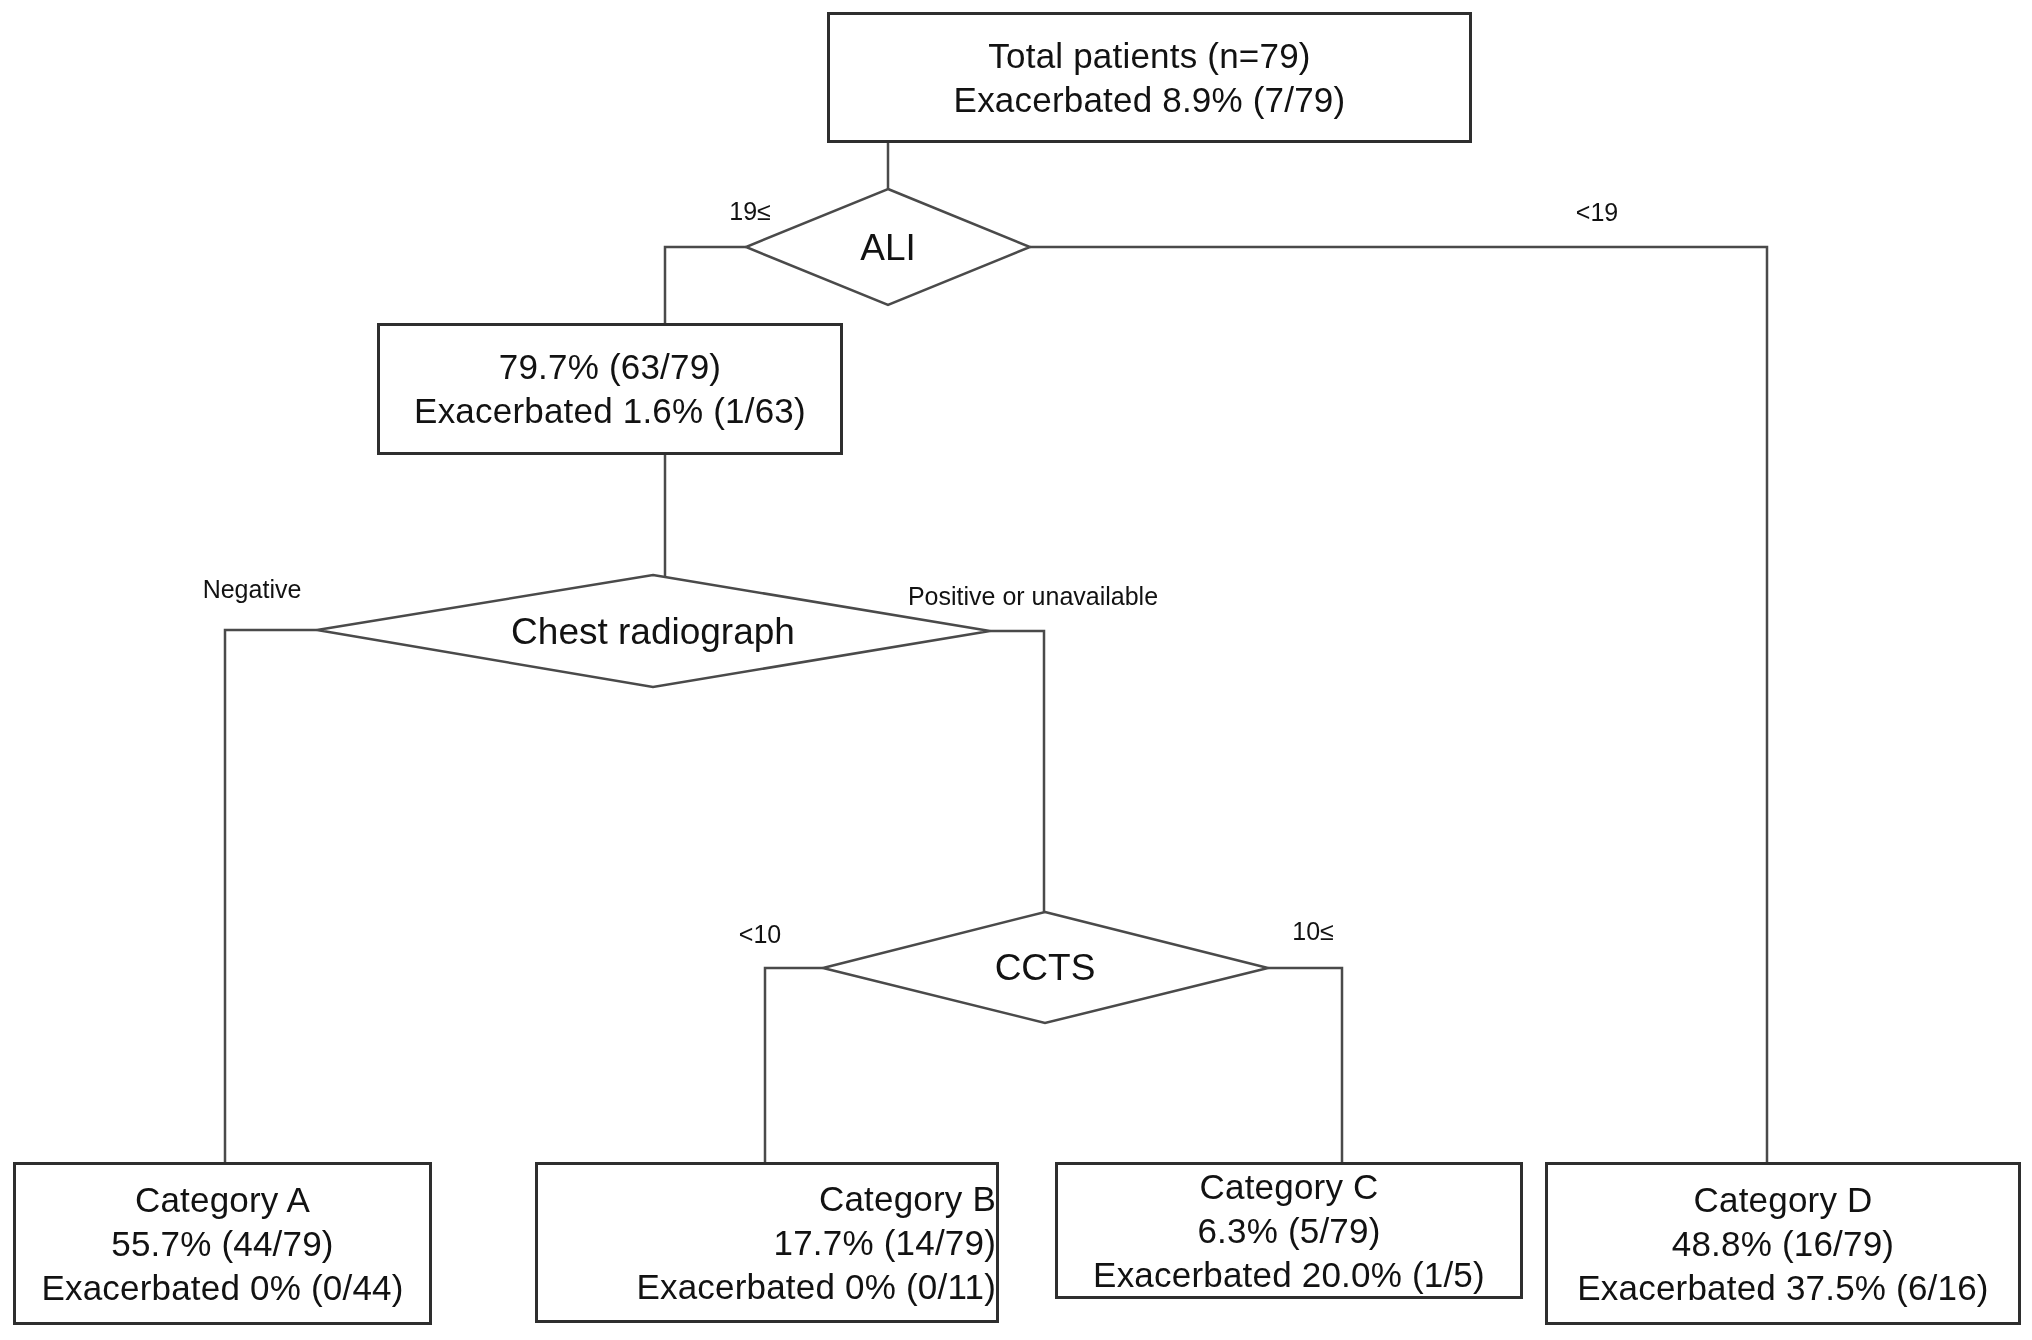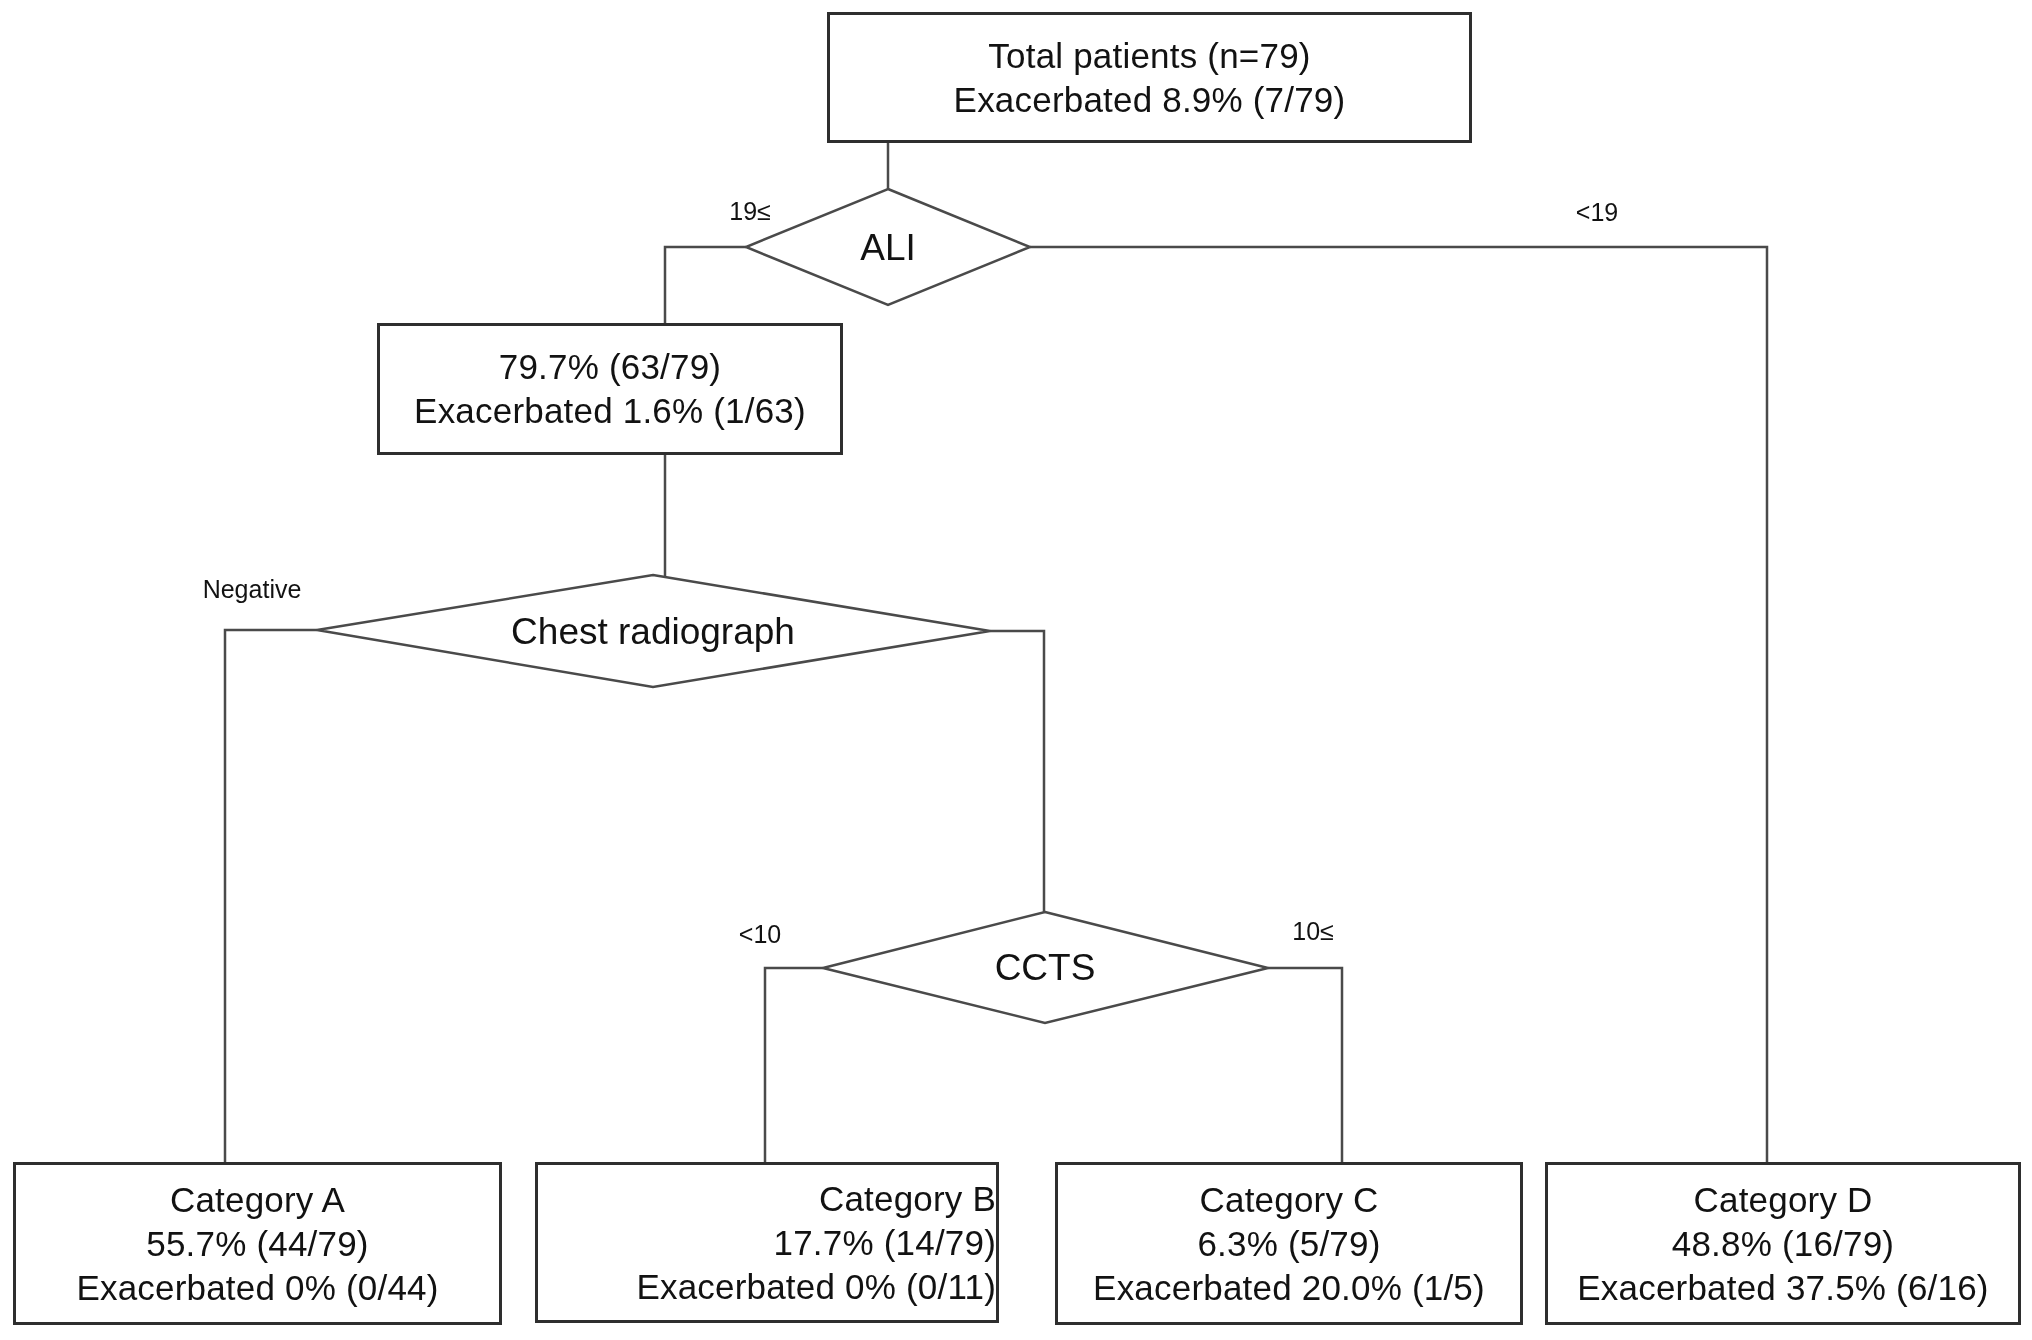--- a/index.html
+++ b/index.html
@@ -39,23 +39,23 @@
   }
   .elabel{
     position:absolute;
     transform:translate(-50%,-50%);
     font-size:25px;line-height:38px;
     white-space:nowrap;
   }
   
   .b-total {left:827px; top:12px;   width:645px; height:131px;}
   .b-branch{left:377px; top:323px;  width:466px; height:132px;}
-  .b-cata  {left:13px;  top:1162px; width:489px; height:163px;}
+  .b-cata  {left:13px;  top:1162px; width:419px; height:163px;}
   .b-catb  {left:535px; top:1162px; width:464px; height:161px;align-items:flex-end;}
-  .b-catc  {left:1055px;top:1162px; width:468px; height:163px;}
+  .b-catc  {left:1055px;top:1162px; width:468px; height:137px;}
   .b-catd  {left:1545px;top:1162px; width:476px; height:163px;}
   
   .d-ali  {left:888px; top:248px;}
   .d-chest{left:653px; top:632px;}
   .d-ccts {left:1045px;top:968px;}
   
   .e-19le {left:750px; top:211px;}
   .e-lt19 {left:1597px;top:212px;}
   .e-neg  {left:204px; top:589px;margin-left:48px;}
   .e-pos  {left:1033px;top:596px;}
@@ -117,16 +117,17 @@
     <div>Exacerbated 37.5% (6/16)</div>
   </div>
 
   <div class="dlabel d-ali">ALI</div>
   <div class="dlabel d-chest">Chest radiograph</div>
   <div class="dlabel d-ccts">CCTS</div>
 
   <div class="elabel e-19le">19≤</div>
   <div class="elabel e-lt19">&lt;19</div>
   <div class="elabel e-neg">Negative</div>
+  <div class="elabel e-pos">Positive or unavailable</div>
   <div class="elabel e-lt10">&lt;10</div>
   <div class="elabel e-10le">10≤</div>
 
 </div>
 
 </body></html>

